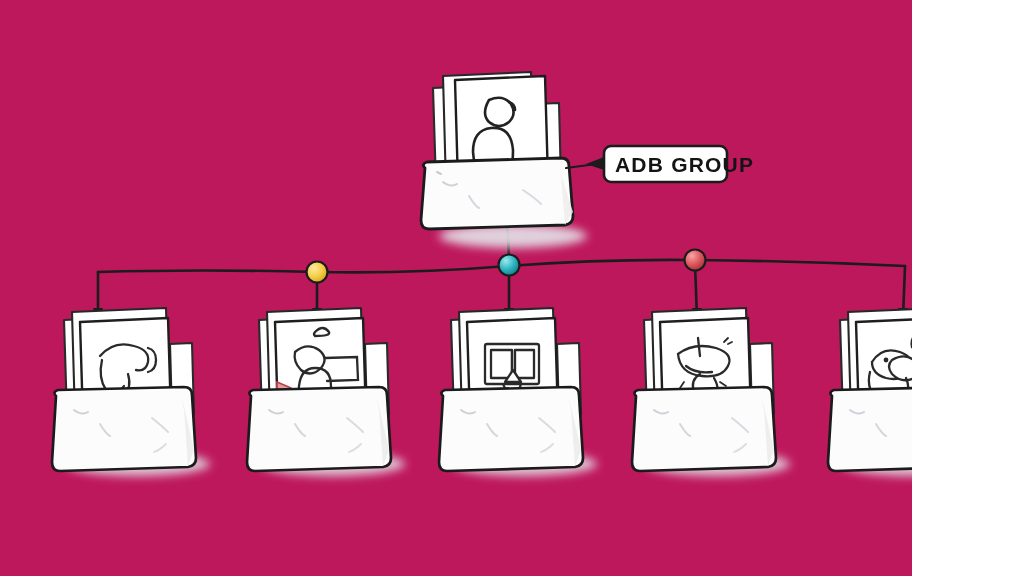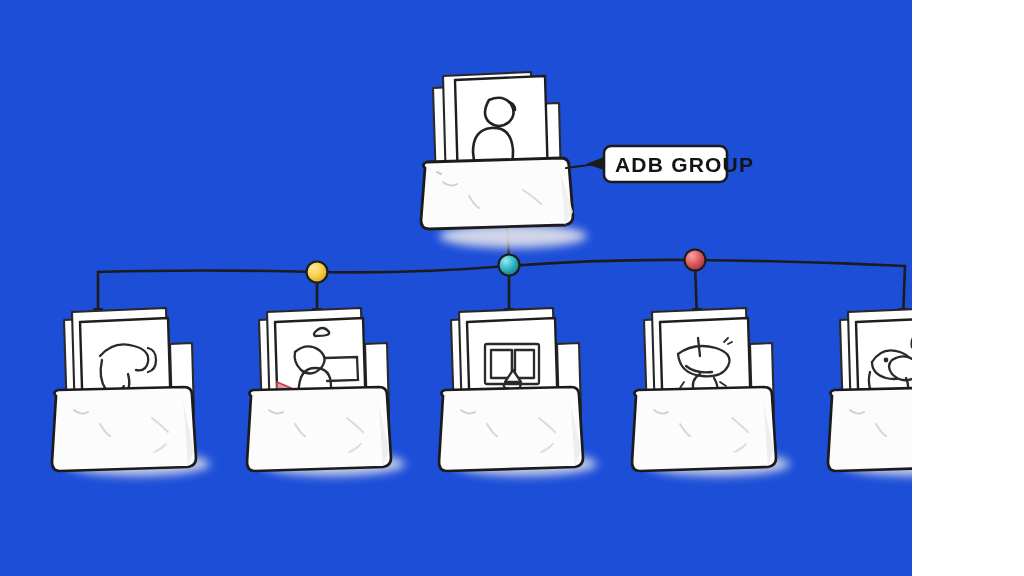--- a/index.html
+++ b/index.html
@@ -4,21 +4,21 @@
 <style>
   html, body {
     margin: 0;
     padding: 0;
     background: #ffffff;
   }
   #stage {
     position: relative;
     width: 912px;
     height: 576px;
-    background: #1d4ed8;
+    background: #be185d;
     overflow: hidden;
     font-family: "Liberation Sans", sans-serif;
   }
   #scene {
     position: absolute;
     inset: 0;
     width: 1024px;
     height: 576px;
   }
   .label-text {

